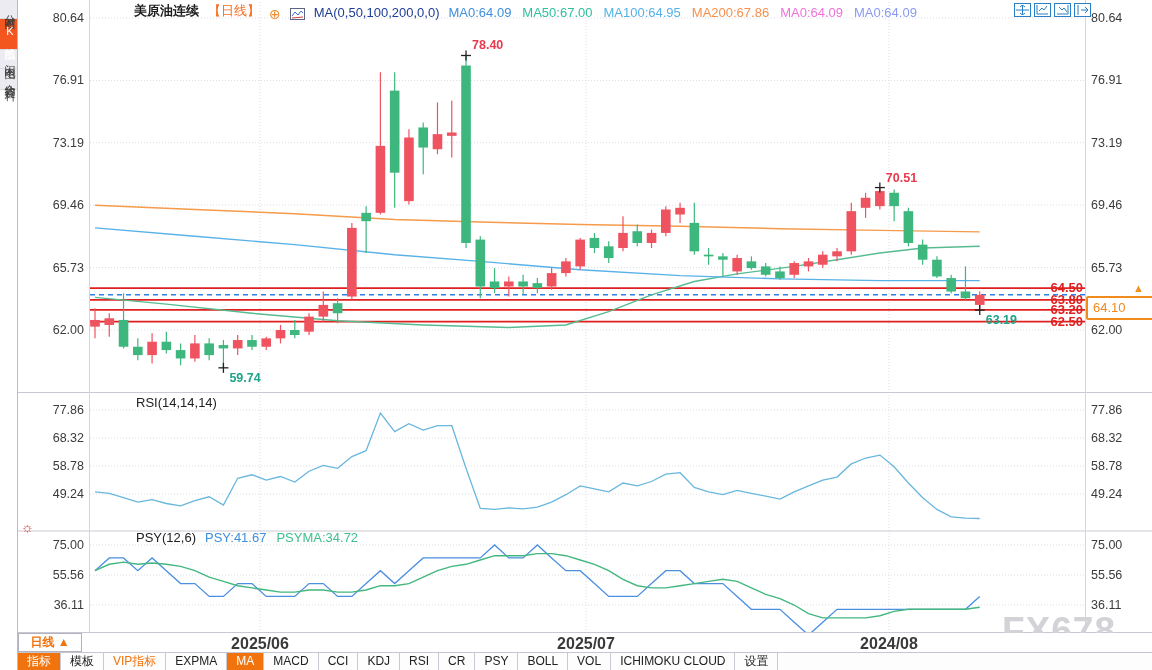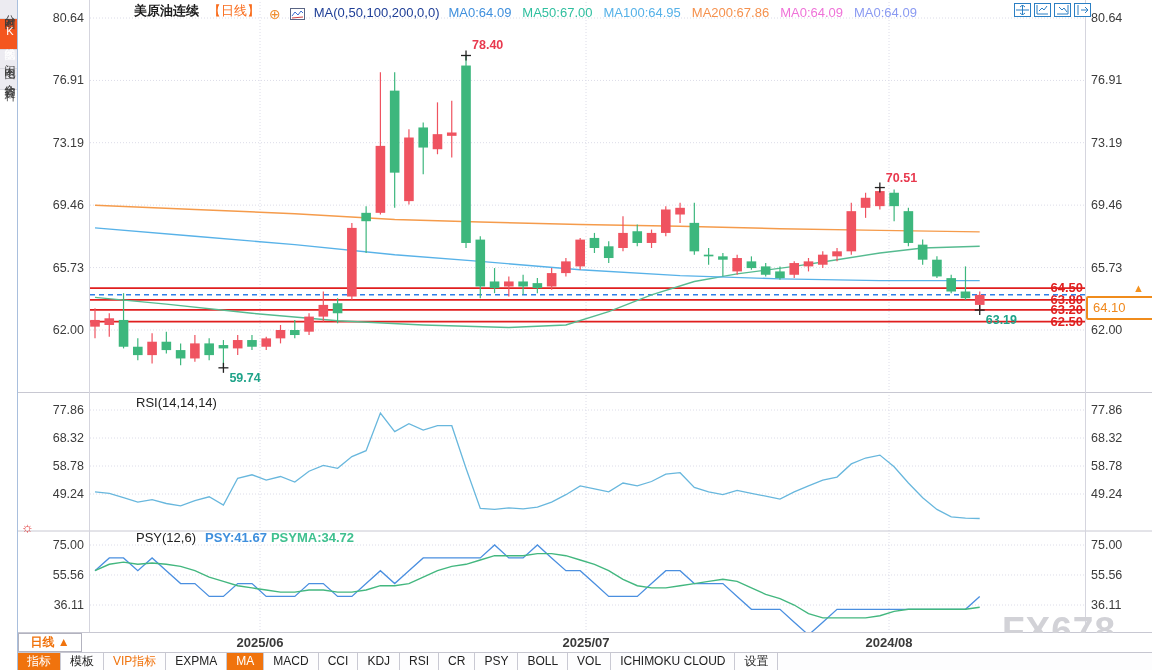--- a/index.html
+++ b/index.html
@@ -32,21 +32,21 @@
   
   #price-tag{position:absolute;left:1086px;top:296px;width:60px;height:20px;border:2px solid #f08c1c;
              border-radius:2px;background:#fff;color:#f0881c;font-size:13px;line-height:20px;
              padding-left:5px;z-index:5;}
   #price-arrow{position:absolute;left:1133px;top:282px;color:#f5921e;font-size:11px;z-index:5;cursor:pointer;}
   
   #axis-strip{position:absolute;left:18px;top:633px;width:1134px;height:19px;background:#fff;z-index:3;}
   #interval-btn{position:absolute;left:0;top:0;width:64px;height:19px;border:1px solid #b3b3bf;
                 box-sizing:border-box;background:#fff;color:#f0730d;font-size:12px;font-weight:bold;
                 text-align:center;line-height:17px;cursor:pointer;}
-  .x-label{position:absolute;top:2px;transform:translateX(-50%);font-size:13px;font-weight:bold;color:#3a3a3a;}
+  .x-label{position:absolute;top:2px;transform:translateX(-50%);font-size:16px;font-weight:bold;color:#3a3a3a;}
   
   #toolbar{position:absolute;left:18px;top:652px;width:1134px;height:18px;border-top:1px solid #c6c6d0;
            display:flex;align-items:stretch;background:#fdfdfe;z-index:4;font-size:12px;}
   .tab{padding:0 9px;line-height:17px;border-right:1px solid #c9c9d3;color:#222;cursor:pointer;white-space:nowrap;}
   .tab.fill{background:#f0730d;color:#fff;text-align:right;}
   .tab.orange{color:#f0730d;}
   
   #watermark{position:absolute;left:1002px;top:610px;font-size:37px;font-weight:bold;color:#d2d2d7;
              letter-spacing:1px;z-index:2;}
 </style>
@@ -311,21 +311,21 @@
         </svg>
       </div>
     </div>
 
   <div id="rsi-header" class="hdr">
     <span>RSI(14,14,14)</span>
   </div>
 
   <div id="psy-header" class="hdr">
     <span>PSY(12,6)</span>
-    <span id="psy-values" style="display:inline-flex;gap:4px;font-weight:bold;">
+    <span id="psy-values" style="display:inline-flex;gap:10px;">
         <span style="color: rgb(63, 143, 221);">PSY:41.67</span>
         <span style="color: rgb(63, 192, 143);">PSYMA:34.72</span>
       </span>
   </div>
 
   <span id="gear-sun">☼</span>
 
   <div id="price-tag">64.10</div>
   <span id="price-arrow">▲</span>
 

